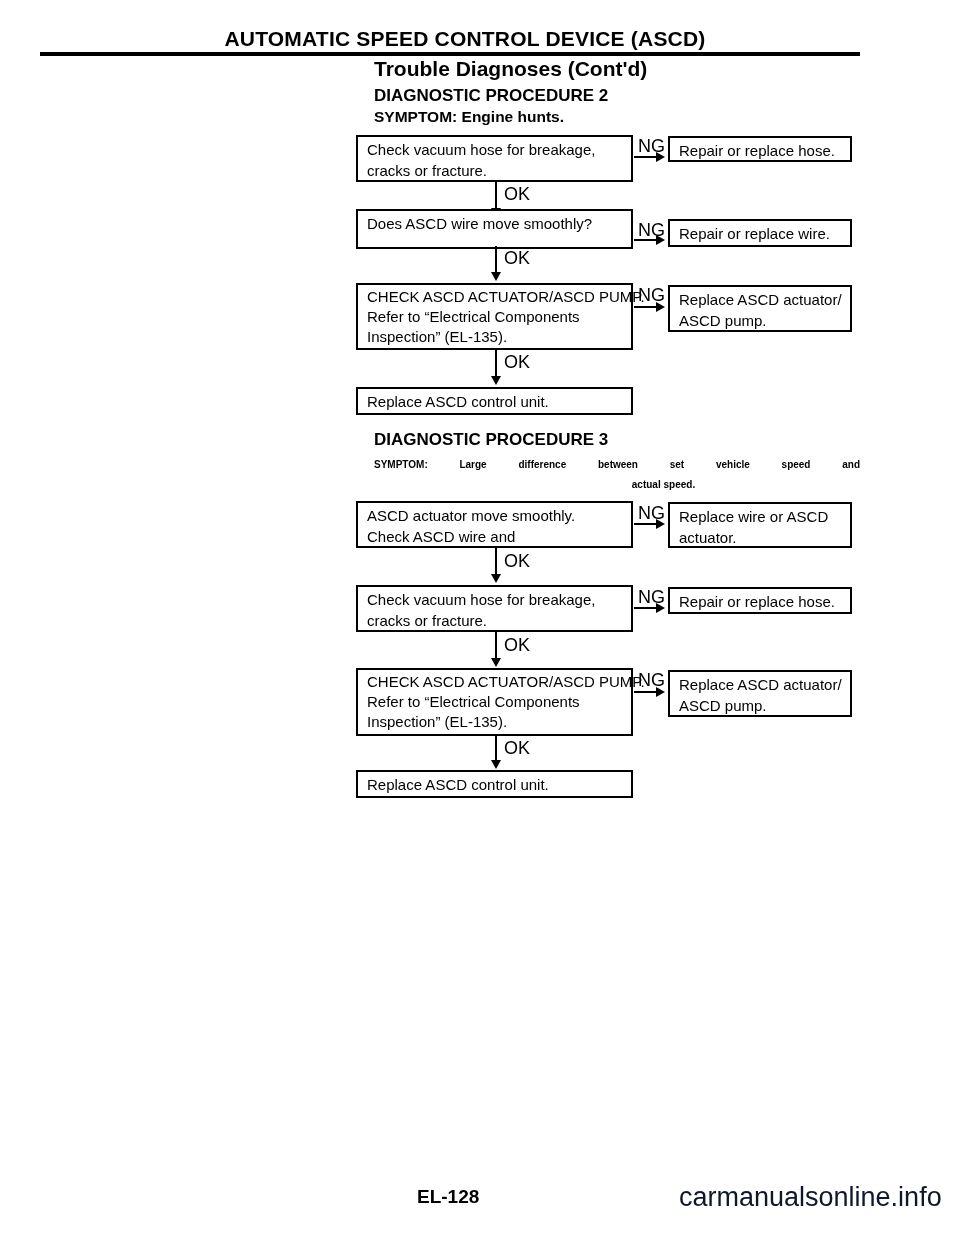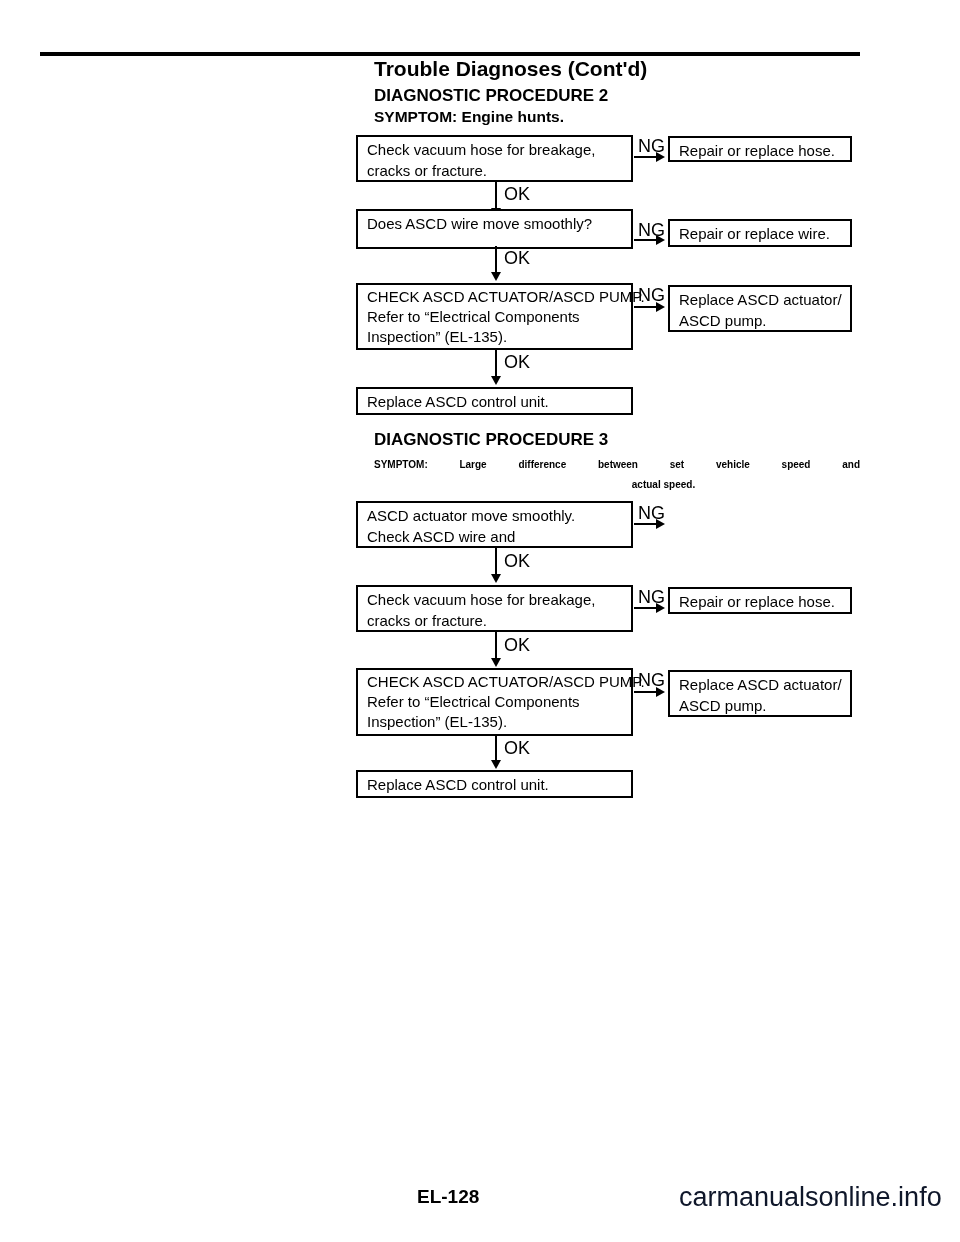--- a/index.html
+++ b/index.html
@@ -33,20 +33,21 @@
   .tri-d { position:absolute; width:0; height:0; border-left:5px solid transparent; border-right:5px solid transparent; border-top:9px solid #000; }
   .page-number { position:absolute; left:32px; top:1240px; font-family:"Liberation Serif", serif; font-size:22px; }
   .page-code { position:absolute; left:417px; top:1186px; font-size:19px; font-weight:bold; }
   .watermark { position:absolute; left:679px; top:1182px; font-size:27px; color:#0f172a; white-space:nowrap; }
 </style>
 </head>
 <body>
 
 <div class="page">
 
+  <div class="page-title">AUTOMATIC SPEED CONTROL DEVICE (ASCD)</div>
   <div class="title-underline"></div>
   <div class="section-title">Trouble Diagnoses (Cont'd)</div>
 
   <div class="proc-heading" style="left:374px;top:86px">DIAGNOSTIC PROCEDURE 2</div>
   <div class="symptom" style="left:374px;top:108px">SYMPTOM: Engine hunts.</div>
 
   <div class="box" style="left:356px;top:135px;width:277px;height:47px">
       <div>Check vacuum hose for breakage,</div>
       <div>cracks or fracture.</div>
     </div>
@@ -102,20 +103,24 @@
       <div>actual speed.</div>
     </div>
 
   <div class="box" style="left:356px;top:501px;width:277px;height:47px">
       <div>ASCD actuator move smoothly.</div>
       <div>Check ASCD wire and</div>
     </div>
   <span class="lbl" style="left:638px;top:503px">NG</span>
   <div class="hline" style="left:634px;top:523px;width:23px"></div>
   <div class="tri-r" style="left:656px;top:519px"></div>
+  <div class="box" style="left:668px;top:502px;width:184px;height:46px">
+      <div>Replace wire or ASCD</div>
+      <div>actuator.</div>
+    </div>
 
   <div class="vline" style="left:495px;top:548px;height:28px"></div>
   <div class="tri-d" style="left:491px;top:574px"></div>
   <span class="lbl" style="left:504px;top:551px">OK</span>
 
   <div class="box" style="left:356px;top:585px;width:277px;height:47px">
       <div>Check vacuum hose for breakage,</div>
       <div>cracks or fracture.</div>
     </div>
   <span class="lbl" style="left:638px;top:587px">NG</span>

